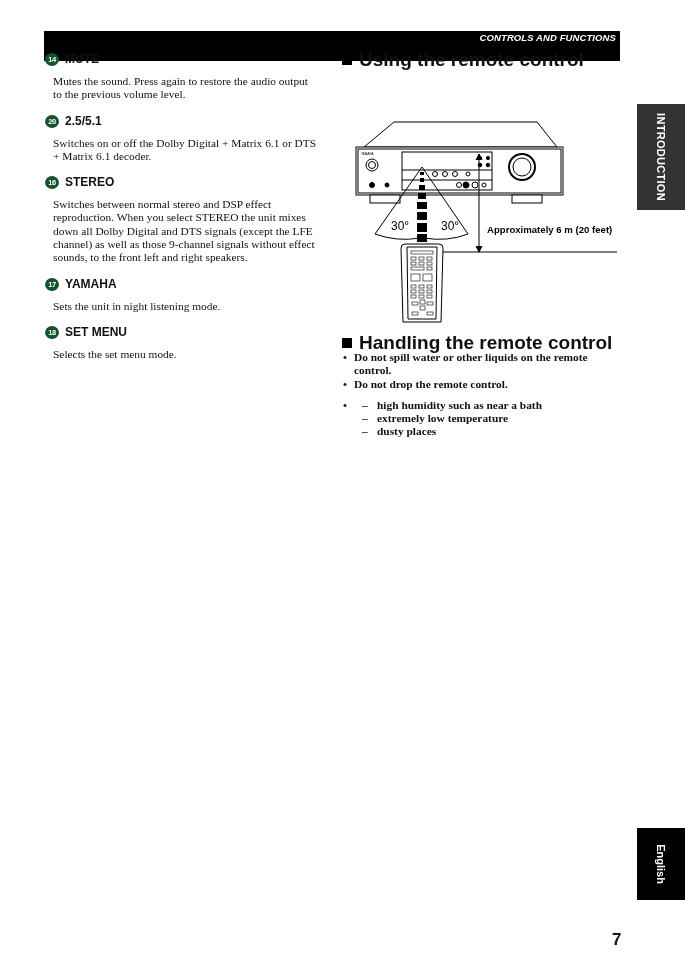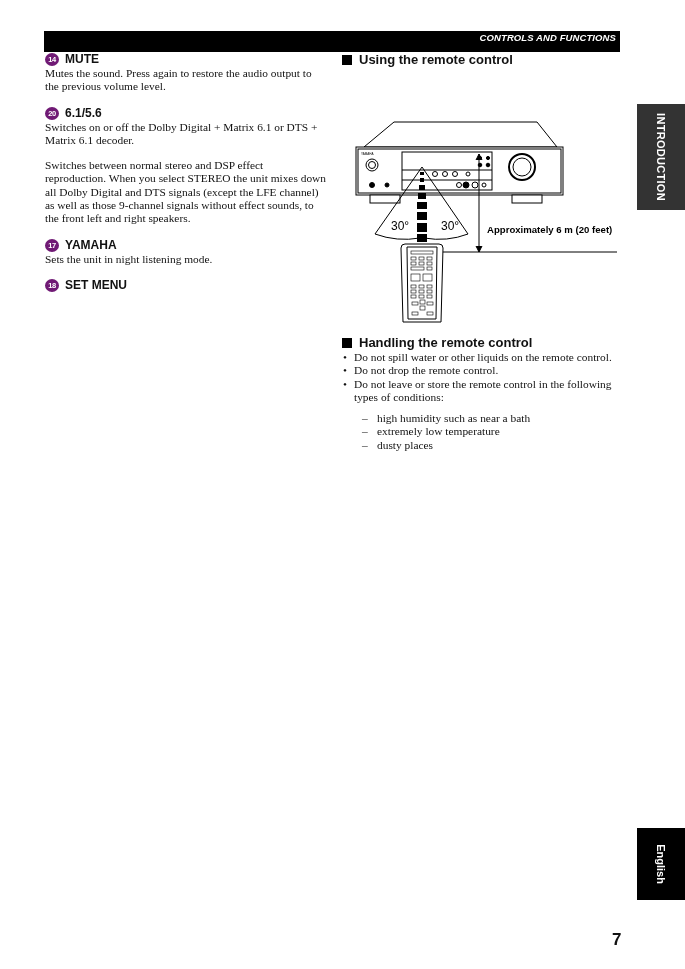--- a/index.html
+++ b/index.html
@@ -1,34 +1,34 @@
 <!DOCTYPE html>
 <html><head>
 <meta charset="utf-8">
 <style>
   html, body { margin:0; padding:0; background:#fff; }
   body { width:685px; height:969px; position:relative; overflow:hidden;
          font-family:"Liberation Serif", serif; color:#111; }
-  .hdr-bar { position:absolute; left:44px; top:31px; width:576px; height:21px; background:#000; }
+  .hdr-bar { position:absolute; left:44px; top:31px; width:576px; height:30px; background:#000; }
   .hdr-bar span { position:absolute; right:4px; top:0; font-family:"Liberation Sans", sans-serif;
          font-style:italic; font-weight:bold; font-size:9.5px; line-height:13px; color:#fff; letter-spacing:0.1px; }
   .col { position:absolute; }
   .col-left { left:45px; top:52px; width:282px; }
   .col-right { left:342px; top:52px; width:282px; }
   .item { margin-bottom:12px; }
   .item-head { font-family:"Liberation Sans", sans-serif; font-weight:bold; font-size:12px;
          line-height:15px; display:flex; align-items:center; }
-  .num { display:inline-flex; width:14px; height:13px; border-radius:50%; background:#701a75; color:#fff;
+  .num { display:inline-flex; width:14px; height:13px; border-radius:50%; background:#14532d; color:#fff;
          font-size:7.5px; font-weight:bold; align-items:center; justify-content:center; margin-right:6px; letter-spacing:-0.5px; }
-  .body-text { font-size:11.4px; line-height:13.3px; margin:0; }
-  .sec-head { font-family:"Liberation Sans", sans-serif; font-weight:bold; font-size:13px; line-height:16px;
+  .body-text { font-size:11.4px; line-height:13.3px; margin:8px; }
+  .sec-head { font-family:"Liberation Sans", sans-serif; font-weight:bold; font-size:19px; line-height:16px;
          display:flex; align-items:center; }
   .sq { display:inline-block; width:10px; height:10px; background:#000; margin-right:7px; }
   .bullets { list-style:none; margin:0; padding:0; font-size:11.4px; line-height:13.3px; }
-  .bullets li { position:relative; padding-left:12px; }
+  .bullets li { position:relative; padding-left:12px;font-weight:bold; }
   .bullets li::before { content:"\2022"; position:absolute; left:1px; top:0; }
   .dashes { list-style:none; margin:8px; padding:0; }
   .dashes li { position:relative; padding-left:15px; }
   .dashes li::before { content:"\2013"; position:absolute; left:0; top:0; }
   .diagram { position:absolute; left:342px; top:112px; width:290px; height:220px; }
   .tab-intro { position:absolute; left:637px; top:104px; width:48px; height:106px; background:#333; }
   .tab-eng { position:absolute; left:637px; top:828px; width:48px; height:72px; background:#000; }
   .vtext { position:absolute; left:50%; top:50%; transform:translate(-50%,-50%) rotate(90deg);
          font-family:"Liberation Sans", sans-serif; font-weight:bold; color:#fff; white-space:nowrap; }
   .tab-intro .vtext { font-size:11px; letter-spacing:0.3px; }
@@ -47,39 +47,44 @@
   <div class="item">
     <div class="item-head">
         <span class="num">14</span>
         <span>MUTE</span>
       </div>
     <p class="body-text">Mutes the sound. Press again to restore the audio output to the previous volume level.</p>
   </div>
   <div class="item">
     <div class="item-head">
         <span class="num">20</span>
-        <span>6.1/5.6</span>
+        <span>2.5/5.1</span>
       </div>
     <p class="body-text">Switches on or off the Dolby Digital + Matrix 6.1 or DTS + Matrix 6.1 decoder.</p>
   </div>
   <div class="item">
+    <div class="item-head">
+        <span class="num">16</span>
+        <span>STEREO</span>
+      </div>
     <p class="body-text">Switches between normal stereo and DSP effect reproduction. When you select STEREO the unit mixes down all Dolby Digital and DTS signals (except the LFE channel) as well as those 9-channel signals without effect sounds, to the front left and right speakers.</p>
   </div>
   <div class="item">
     <div class="item-head">
         <span class="num">17</span>
         <span>YAMAHA</span>
       </div>
     <p class="body-text">Sets the unit in night listening mode.</p>
   </div>
   <div class="item">
     <div class="item-head">
         <span class="num">18</span>
         <span>SET MENU</span>
       </div>
+    <p class="body-text">Selects the set menu mode.</p>
   </div>
 </div>
 
 <div class="col col-right">
   <div class="sec-head">
       <span class="sq"></span>
       <span>Using the remote control</span>
     </div>
 </div>
 
@@ -183,21 +188,20 @@
 
 <div class="col" style="left:342px; top:335px; width:285px;">
   <div class="sec-head">
       <span class="sq"></span>
       <span>Handling the remote control</span>
     </div>
   <ul class="bullets">
     <li>Do not spill water or other liquids on the remote control.</li>
     <li>Do not drop the remote control.</li>
     <li>
-      <span>Do not leave or store the remote control in the following types of conditions:</span>
       <ul class="dashes">
         <li>high humidity such as near a bath</li>
         <li>extremely low temperature</li>
         <li>dusty places</li>
       </ul>
     </li>
   </ul>
 </div>
 
 <div class="tab-intro">

